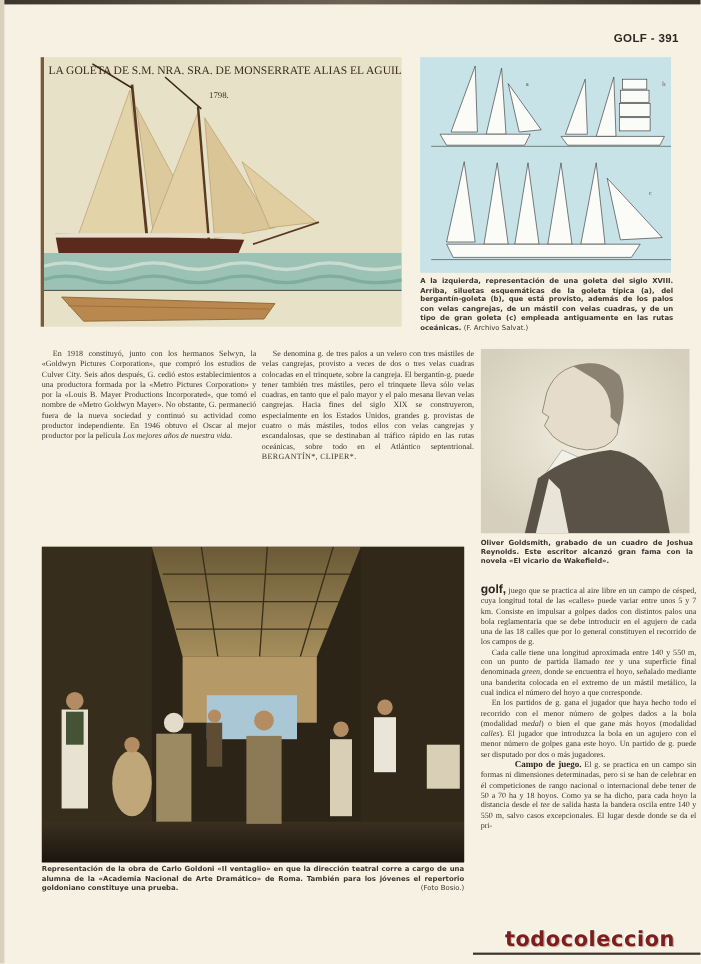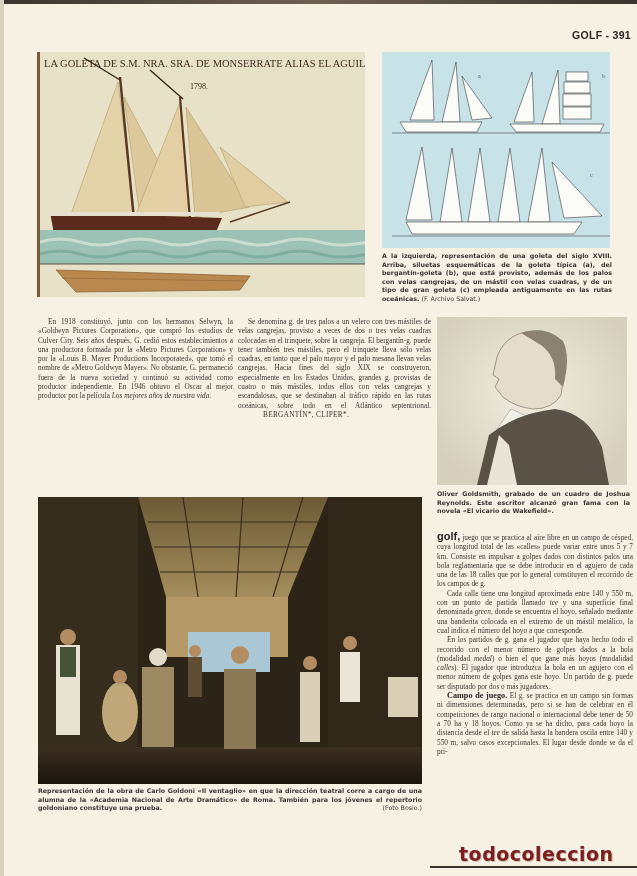--- a/index.html
+++ b/index.html
@@ -4,43 +4,43 @@
 <style>
   html, body { margin: 0; padding: 0; }
   body {
     width: 637px; height: 876px; position: relative; overflow: hidden;
     background: #f7f1e3;
     font-family: "Liberation Serif", serif;
     color: #2e2a25;
   }
   .top-edge { position:absolute; left:0; top:0; width:637px; height:4px; background:linear-gradient(90deg,#3a342c,#6d6254,#3a342c); }
   .left-strip { position:absolute; left:0; top:0; width:4px; height:876px; background:#d9d0bd; }
-  .header { position:absolute; right:6px; top:29px; font-family:"Liberation Sans", sans-serif; font-weight:bold; font-size:10.5px; color:#2b2722; letter-spacing:0.3px; }
+  .header { position:absolute; right:20px; top:29px; font-family:"Liberation Sans", sans-serif; font-weight:bold; font-size:10.5px; color:#2b2722; letter-spacing:0.3px; }
 
   
   .goleta-img { position:absolute; left:37px; top:52px; width:328px; height:245px; background:#e9e4cc; overflow:hidden; border-left:3px solid #7a5a3a; box-sizing:border-box; }
   .goleta-img svg { position:absolute; left:0; top:0; }
 
   
   .schematic { position:absolute; left:382px; top:52px; width:228px; height:196px; background:#c8e3e8; overflow:hidden; }
   .caption-sans { font-family:"DejaVu Sans", sans-serif; font-size:6.3px; line-height:8.6px; color:#3a3530; text-align:justify; }
   .caption-sans b { font-weight:bold; }
   .cap-goleta { position:absolute; left:382px; top:252px; width:230px; font-weight:bold; }
   .cap-goleta .light { font-weight:normal; }
 
   
   .col { position:absolute; font-size:7.3px; line-height:9.3px; text-align:justify; color:#3b3630; }
   .col p { margin:0; text-indent:10px; }
   .col p.noind { text-indent:0; }
   .col1 { left:38px; top:317px; width:195px; }
   .col2 { left:238px; top:317px; width:193px; }
   .col3 { left:437px; top:532px; width:196px; }
   .entry-head { font-family:"Liberation Sans", sans-serif; font-weight:bold; font-size:11px; color:#2a2622; }
-  .sub-head { font-weight:bold; font-size:8.2px; color:#2a2622; }
-  .sc { font-variant:small-caps; letter-spacing:0.3px;margin-left:25px; }
+  .sub-head { font-weight:bold; font-size:8.2px; color:#2a2622;margin-left:21px; }
+  .sc { font-variant:small-caps; letter-spacing:0.3px; }
   i { font-style:italic; }
 
   
   .portrait { position:absolute; left:437px; top:317px; width:190px; height:168px; background:#ece6d6; overflow:hidden; }
   .cap-gold { position:absolute; left:437px; top:490px; width:193px; font-weight:bold; }
 
   
   .theatre { position:absolute; left:38px; top:497px; width:384px; height:287px; background:#2a2118; overflow:hidden; }
   .cap-theatre { position:absolute; left:38px; top:787px; width:384px; }
   .cap-theatre .credit { float:right; font-weight:normal; }

